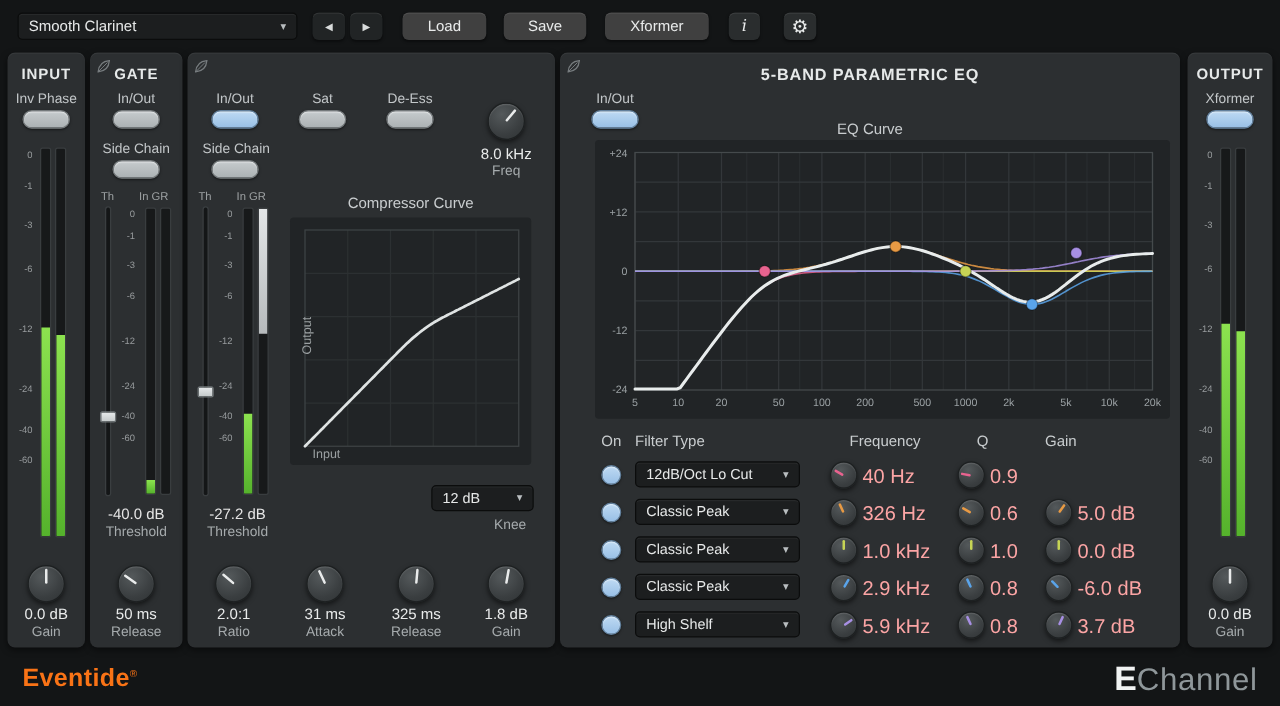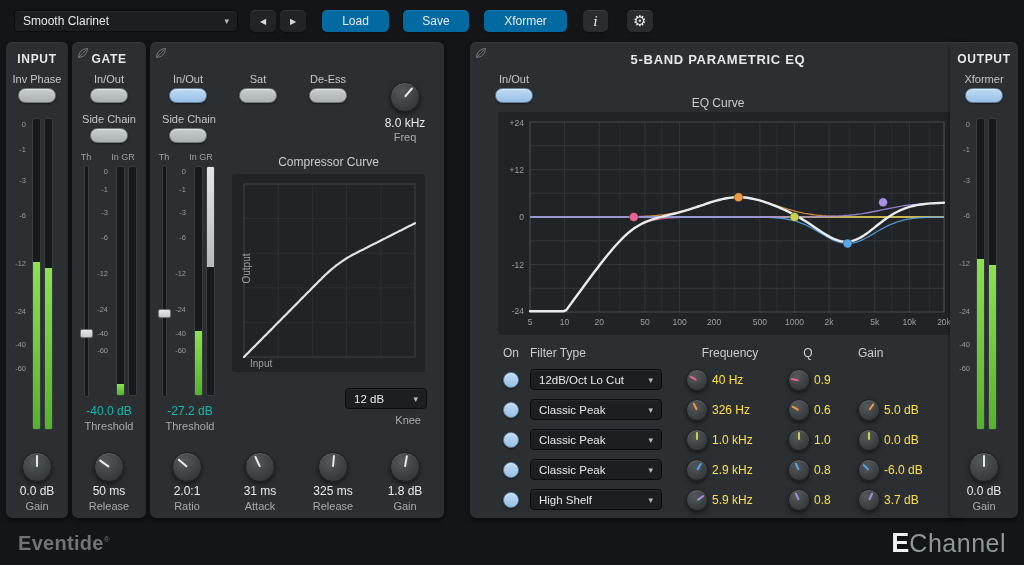--- a/index.html
+++ b/index.html
@@ -6,21 +6,21 @@
   html,body{background:#131516}
   body{font-family:"Liberation Sans","DejaVu Sans",sans-serif;color:#e6e9e9}
   #app{position:relative;width:1024px;height:565px;background:#131516;overflow:hidden}
 
   
   .topbar{position:absolute;left:0;top:0;width:100%;height:42px}
   .dd{position:absolute;background:#1c1e1f;border:1px solid #0b0c0c;border-radius:4px;
       display:flex;align-items:center;justify-content:space-between;padding:0 8px;
       color:#e7e9e9;font-size:11.5px;box-shadow:inset 0 1px 0 rgba(255,255,255,.05)}
   .dd .chev{color:#b9bec0;font-size:9px;margin-left:6px}
-  .tb-btn{position:absolute;top:10px;height:22px;border:none;border-radius:5px;background:#0369a1;
+  .tb-btn{position:absolute;top:10px;height:22px;border:none;border-radius:5px;background:#404040;
       color:#e9ebeb;font-size:12px;font-family:inherit;display:flex;align-items:center;justify-content:center;
       box-shadow:inset 0 1px 0 rgba(255,255,255,.08),0 1px 2px rgba(0,0,0,.4);cursor:pointer}
   .tb-btn.dark{background:#212425}
   .tb-btn.arrow{font-size:8px;color:#d8dbdb}
   .tb-btn.round{background:#2a2d2e;font-family:"DejaVu Serif",serif;font-style:italic;font-size:13px}
 
   
   .panel{position:absolute;top:42px;height:476px;background:#2c2f31;border-radius:6px;
       box-shadow:inset 0 1px 0 rgba(255,255,255,.05),0 2px 5px rgba(0,0,0,.5)}
   .ptitle{position:absolute;top:10px;left:0;width:100%;text-align:center;font-size:12px;font-weight:700;
@@ -39,21 +39,21 @@
   
   .knob{position:absolute;border-radius:50%;cursor:pointer;
       background:radial-gradient(circle at 38% 30%,#54595b,#3a3e40 62%,#2f3335 100%);
       border:1px solid #1d2021;box-shadow:0 2px 4px rgba(0,0,0,.55),inset 0 1px 1px rgba(255,255,255,.14)}
   .k30{width:30px;height:30px}
   .k22{width:22px;height:22px}
   .knob .tick{position:absolute;left:calc(50% - 1px);bottom:50%;width:2px;height:42%;
       background:#e9ebeb;border-radius:1px;transform-origin:50% 100%}
   .kval{position:absolute;font-size:12px;color:#e9ebeb;text-align:center}
   .klabel{position:absolute;font-size:11px;color:#a6abad;text-align:center}
-  .thval{position:absolute;left:0;width:100%;font-size:12px;color:#14b8a6;text-align:center}
+  .thval{position:absolute;left:0;width:100%;font-size:12px;color:#e5e5e5;text-align:center}
   .thlabel{position:absolute;left:0;width:100%;font-size:11px;color:#a6abad;text-align:center}
 
   
   .meter{position:absolute;width:9px;background:#17191a;border:1px solid #393d3f;border-radius:2px;overflow:hidden}
   .meter-fill{position:absolute;left:0;right:0;bottom:0;height:0;background:linear-gradient(to top,#55b22c,#8ce24f)}
   .meter-fill.down{top:0;bottom:auto;background:linear-gradient(#e3e6e7,#b6babc)}
   .scale{position:absolute;width:18px}
   .scale span{position:absolute;right:2px;transform:translateY(-50%);font-size:7.5px;color:#989c9e}
   .slider-track{position:absolute;width:3px;background:#141617;border-radius:2px;box-shadow:0 0 0 1px #3a3e40;cursor:pointer}
   .slider-handle{position:absolute;left:-5px;width:13px;height:9px;border-radius:2px;border:1px solid #6f7577;
@@ -64,25 +64,25 @@
   .graph svg{position:absolute;left:0;top:0}
   .graph text{font-family:"Liberation Sans","DejaVu Sans",sans-serif}
   .gtitle{position:absolute;font-size:12px;color:#c9cdcf;text-align:center}
   .axis-y{position:absolute;left:-1px;top:45%;font-size:10px;color:#9ba0a2;transform:rotate(-90deg)}
   .axis-x{position:absolute;left:18px;bottom:3px;font-size:10px;color:#9ba0a2}
 
   
   .eq-head{position:absolute;font-size:12px;color:#c9cdcf}
   .eq-row{position:absolute;left:0;width:100%;height:30px}
   .eq-dd{left:60px;top:4px;width:132px;height:21px}
-  .eq-val{position:absolute;top:8px;font-size:12px;color:#fde047}
+  .eq-val{position:absolute;top:8px;font-size:16px;color:#fca5a5}
 
   
   .footer{position:absolute;left:0;top:522px;width:100%;height:43px;display:flex;align-items:center;justify-content:space-between;padding:0 18px}
-  .brand{font-size:20px;font-weight:800;color:#737373;letter-spacing:.3px}
+  .brand{font-size:20px;font-weight:800;color:#f97316;letter-spacing:.3px}
   .brand sup{font-size:8px;font-weight:400;vertical-align:super}
   .logo{display:flex;align-items:baseline}
   .logo .e{font-size:27px;font-weight:800;color:#f1f3f3}
   .logo .ch{font-size:25px;font-weight:400;color:#8f979a;letter-spacing:.5px}
 </style>
 </head>
 <body>
 
 <div id="app">
 
@@ -256,21 +256,21 @@
       </div>
     <div class="kval" style="left:153px;top:442px;width:60px">325 ms</div>
     <div class="klabel" style="left:153px;top:458px;width:60px">Release</div>
     <div class="knob k30" style="left:240px;top:410px">
         <div class="tick" style="transform: rotate(10deg); background: rgb(233, 235, 235);"></div>
       </div>
     <div class="kval" style="left:225px;top:442px;width:60px">1.8 dB</div>
     <div class="klabel" style="left:225px;top:458px;width:60px">Gain</div>
   </section>
 
-  <section class="panel" style="left:470px;width:496px">
+  <section class="panel" style="left:448px;width:496px">
     <svg class="leaf" viewBox="0 0 12 12">
         <path d="M1.5 10.5 C2 5,5 2,10.5 1.5 C10 7,7 10,1.5 10.5 Z" fill="none" stroke="#8a9093" stroke-width="1"></path>
         <path d="M2 10 C4 8,6.5 5.5,9 3" fill="none" stroke="#8a9093" stroke-width=".8"></path>
       </svg>
     <div class="ptitle big">5-BAND PARAMETRIC EQ</div>
     <div class="sublabel" style="left:14px;top:31px;width:60px">In/Out</div>
     <div class="toggle on" style="left:25px;top:46px"></div>
     <div class="gtitle" style="left:0;top:54px;width:100%">EQ Curve</div>
 
     <div class="graph" style="left:28px;top:70px;width:460px;height:223px">

